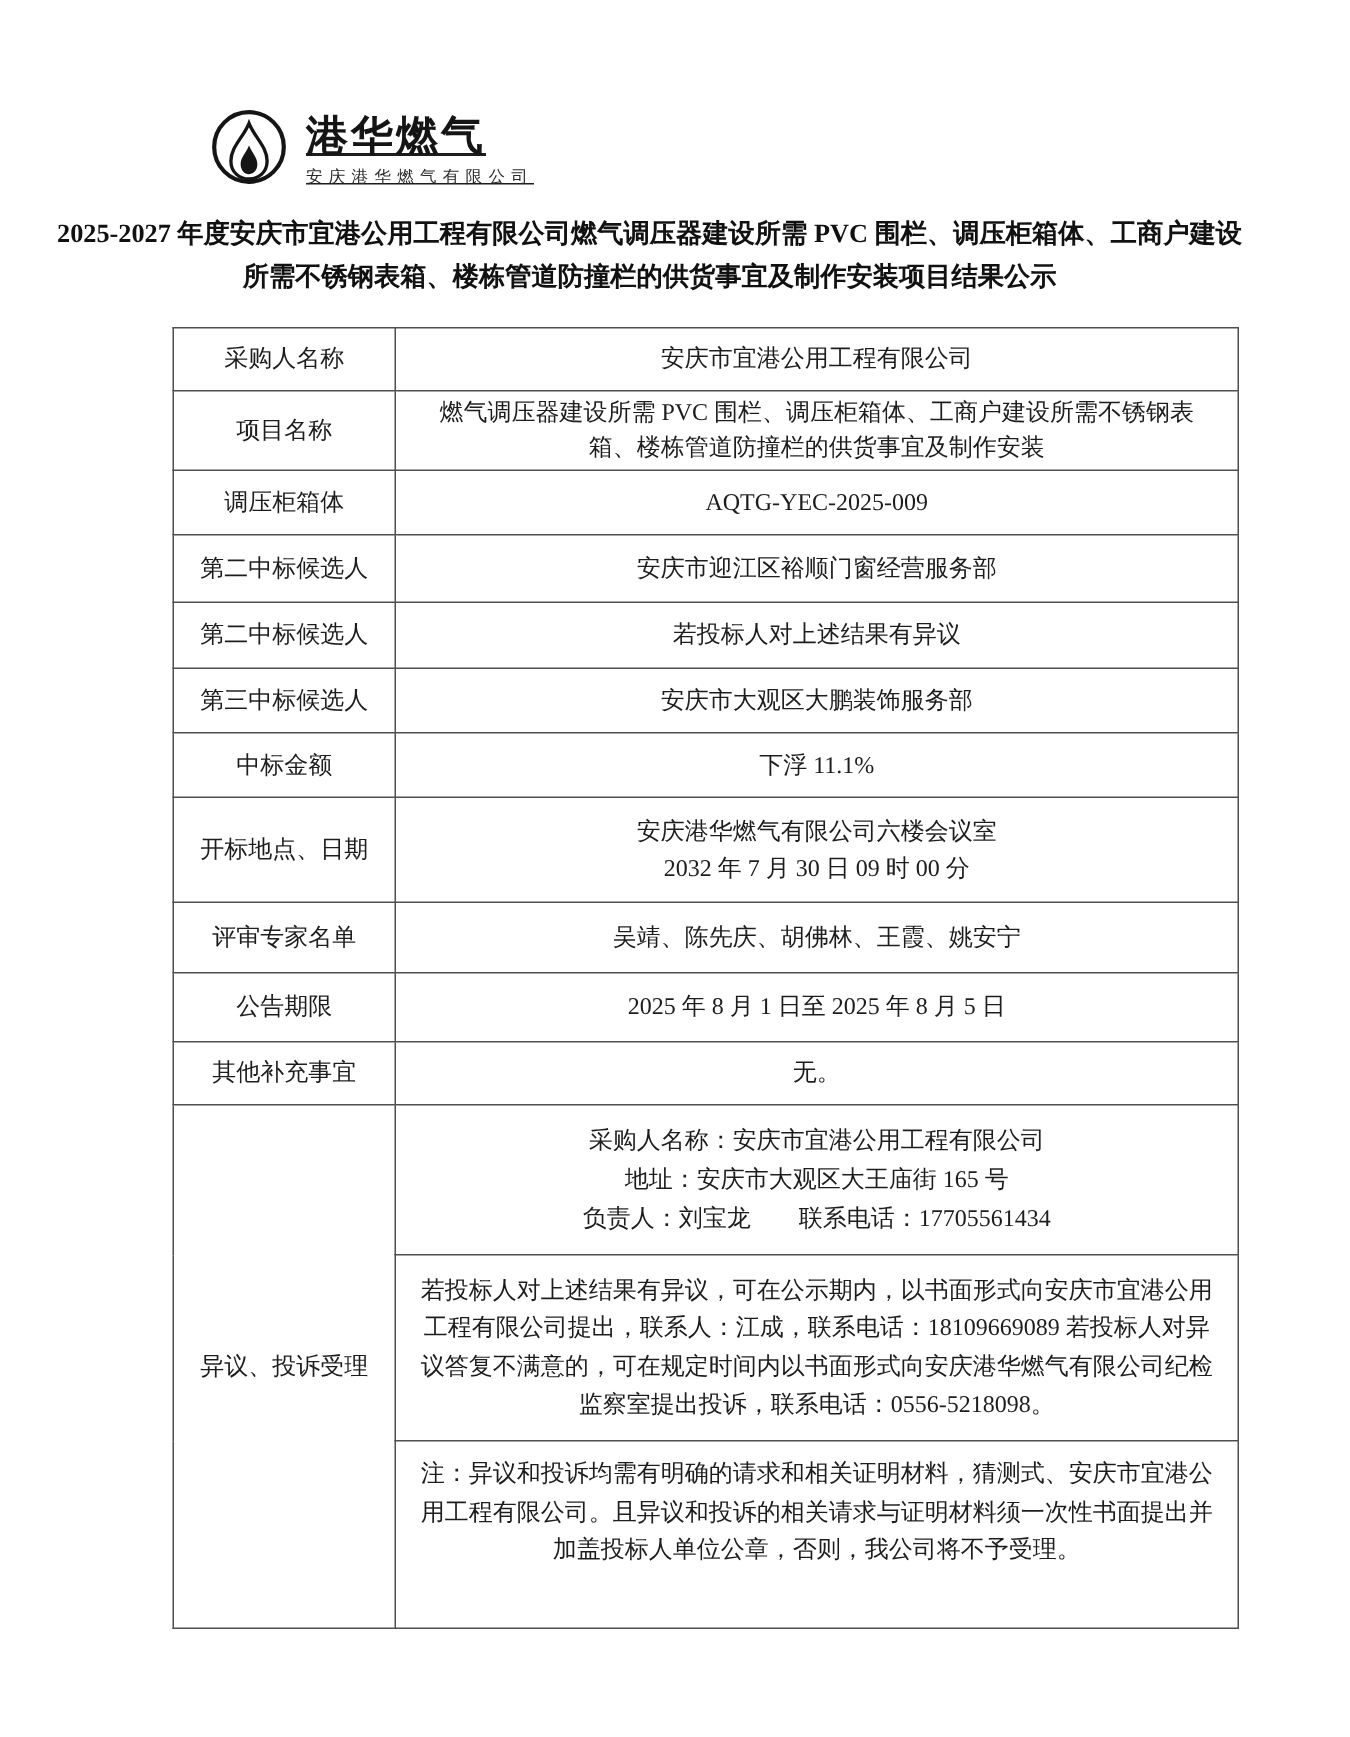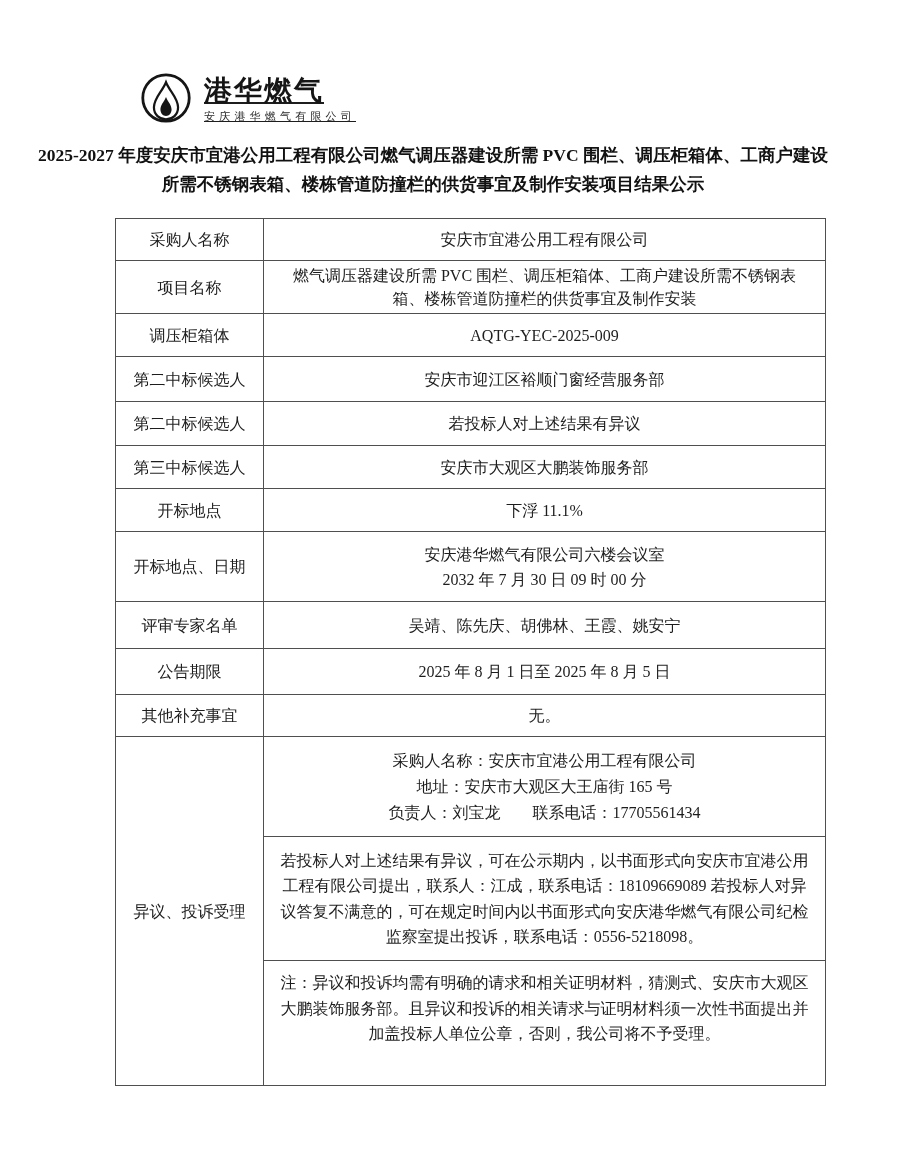--- a/index.html
+++ b/index.html
@@ -136,21 +136,21 @@
       </tr>
       <tr class="r5">
         <td class="lbl">第二中标候选人</td>
         <td class="val">若投标人对上述结果有异议</td>
       </tr>
       <tr class="r6">
         <td class="lbl">第三中标候选人</td>
         <td class="val">安庆市大观区大鹏装饰服务部</td>
       </tr>
       <tr class="r7">
-        <td class="lbl">开标地点</td>
+        <td class="lbl">中标金额</td>
         <td class="val center">下浮 11.1%</td>
       </tr>
       <tr class="r8">
         <td class="lbl">开标地点、日期</td>
         <td class="val twolines">
           <p>安庆港华燃气有限公司六楼会议室</p>
           <p>2032 年 7 月 30 日 09 时 00 分</p>
         </td>
       </tr>
       <tr class="r9">
@@ -170,18 +170,18 @@
         <td class="val lines3">
           <p>采购人名称：安庆市宜港公用工程有限公司</p>
           <p>地址：安庆市大观区大王庙街 165 号</p>
           <p>负责人：刘宝龙　　联系电话：17705561434</p>
         </td>
       </tr>
       <tr class="sub2">
         <td class="val">若投标人对上述结果有异议，可在公示期内，以书面形式向安庆市宜港公用工程有限公司提出，联系人：江成，联系电话：18109669089 若投标人对异议答复不满意的，可在规定时间内以书面形式向安庆港华燃气有限公司纪检监察室提出投诉，联系电话：0556-5218098。</td>
       </tr>
       <tr class="sub3">
-        <td class="val">注：异议和投诉均需有明确的请求和相关证明材料，猜测式、安庆市大观区大鹏装饰服务部。且异议和投诉的相关请求与证明材料须一次性书面提出并加盖投标人单位公章，否则，我公司将不予受理。</td>
+        <td class="val">注：异议和投诉均需有明确的请求和相关证明材料，猜测式、安庆市宜港公用工程有限公司。且异议和投诉的相关请求与证明材料须一次性书面提出并加盖投标人单位公章，否则，我公司将不予受理。</td>
       </tr>
     </tbody>
   </table>
 
 </div>
 
 </body></html>

